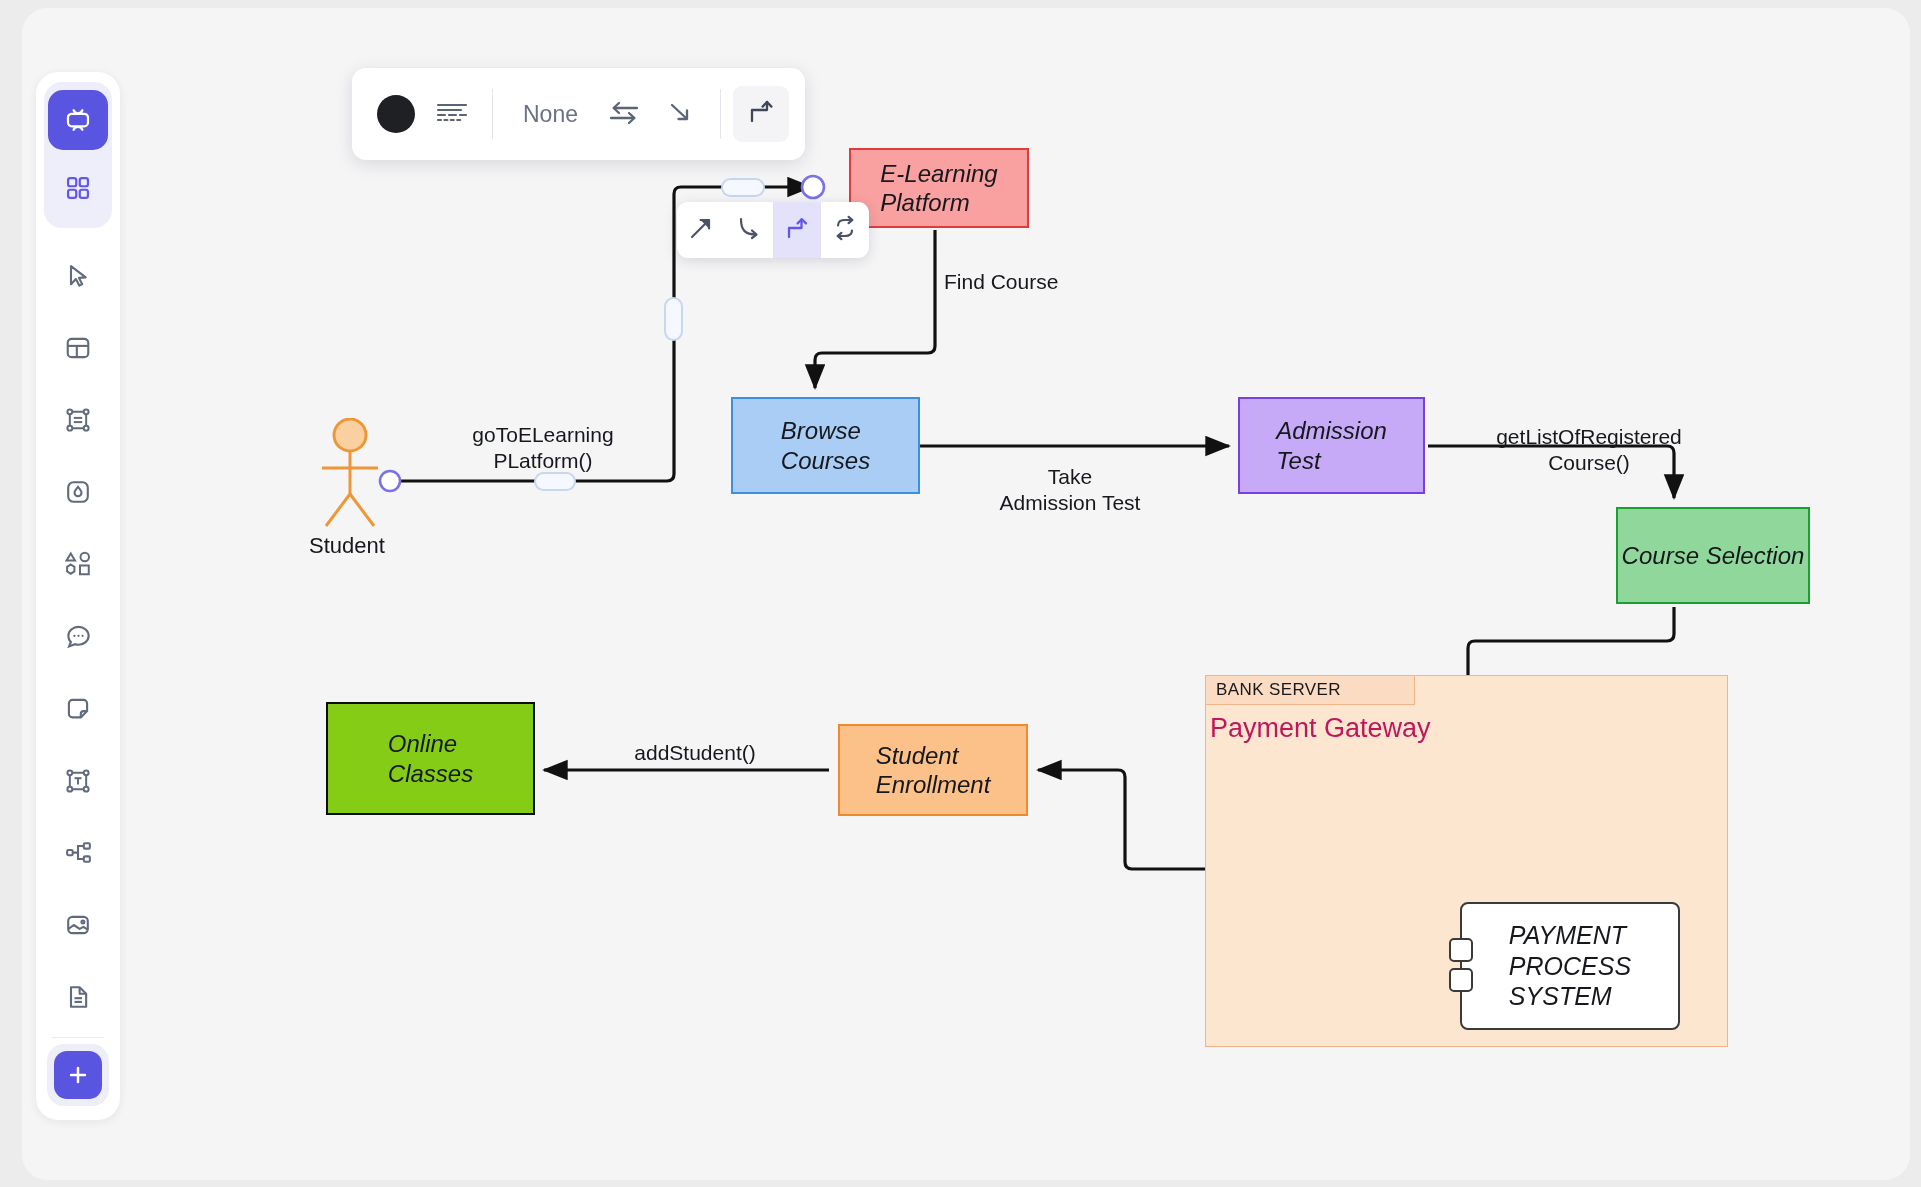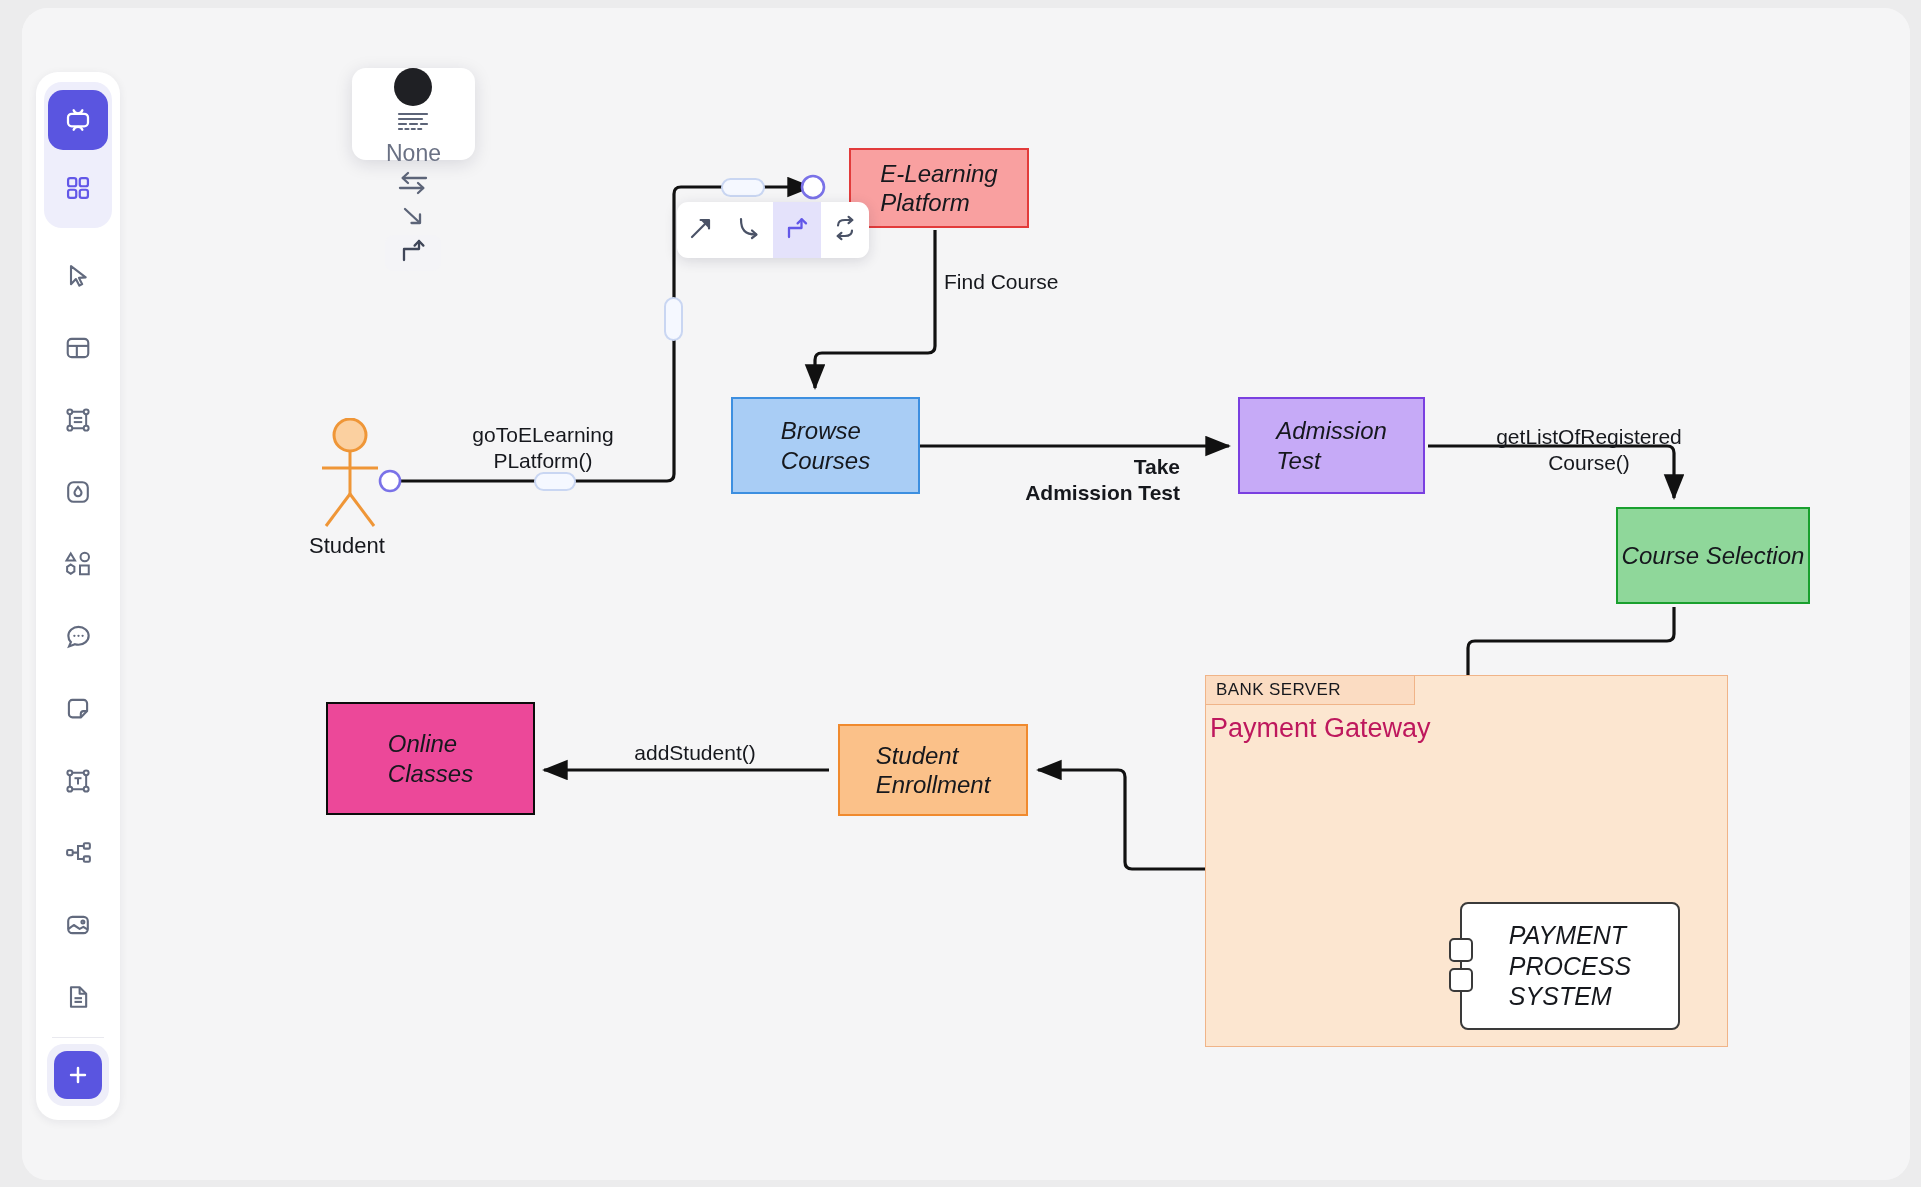--- a/index.html
+++ b/index.html
@@ -75,21 +75,20 @@
   #style-toolbar {
     position: absolute;
     left: 352px; top: 68px;
     height: 92px;
     background: #ffffff;
     border-radius: 14px;
     box-shadow: 0 4px 18px rgba(25,25,55,.13);
     display: flex; align-items: center;
     padding: 0 16px;
     z-index: 60;
-    flex-direction: column;
   }
   .tb-item {
     display: flex; align-items: center; justify-content: center;
     height: 56px; min-width: 56px;
     border-radius: 9px; cursor: pointer;
     color: #5c6478; padding: 0 8px;
   }
   .tb-swatch {
     width: 38px; height: 38px; border-radius: 50%;
     background: #1f2024;
@@ -193,21 +192,21 @@
 Courses</div>
 
       <div class="node" style="left:1216px; top:389px; width:187px; height:97px;
                   background:#c6aaf7; border:2.2px solid #7a3fe0; font-size:24px;">Admission
 Test</div>
 
       <div class="node" style="left:1594px; top:499px; width:194px; height:97px;
                   background:#8fd79a; border:2.2px solid #19a02e; font-size:24px;">Course Selection</div>
 
       <div class="node" style="left:304px; top:694px; width:209px; height:113px;
-                  background:#ec4899; border:2.6px solid #0c0c0c; font-size:24px;">Online
+                  background:#84cc16; border:2.6px solid #0c0c0c; font-size:24px;">Online
 Classes</div>
 
       <div class="node" style="left:816px; top:716px; width:190px; height:92px;
                   background:#fbc189; border:2.2px solid #f08a2e; font-size:24px;">Student
 Enrollment</div>
 
       <div class="node" style="left:1438px; top:894px; width:220px; height:128px;
                   background:#ffffff; border:2px solid #3a3a3a; border-radius:8px;
                   font-size:25px; z-index:14;">PAYMENT
 PROCESS
@@ -225,21 +224,21 @@
         <line x1="36" y1="76" x2="12" y2="108" stroke="#ef9637" stroke-width="3"></line>
         <line x1="36" y1="76" x2="60" y2="108" stroke="#ef9637" stroke-width="3"></line>
       </svg>
       <div class="actor-label" style="left:287px; top:525px;">Student</div>
 
       <div class="edge-label" style="left:406px; top:414px; width:230px;">goToELearning
 PLatform()</div>
 
       <div class="edge-label" style="left:922px; top:261px; width:190px; text-align:left;">Find Course</div>
 
-      <div class="edge-label" style="left:938px; top:446px; width:220px; text-align:right;font-weight:bold;">Take
+      <div class="edge-label" style="left:938px; top:456px; width:220px; text-align:center;">Take
 Admission Test</div>
 
       <div class="edge-label" style="left:1422px; top:376px; width:290px;margin-top:40px;">getListOfRegistered
 Course()</div>
 
       <div class="edge-label" style="left:573px; top:732px; width:200px;">addStudent()</div>
 
       <svg id="svg-overlay" width="1888" height="1172" viewBox="0 0 1888 1172">
 
         <circle cx="368" cy="473" r="10" fill="#ffffff" stroke="#7a72e8" stroke-width="2.6"></circle>

